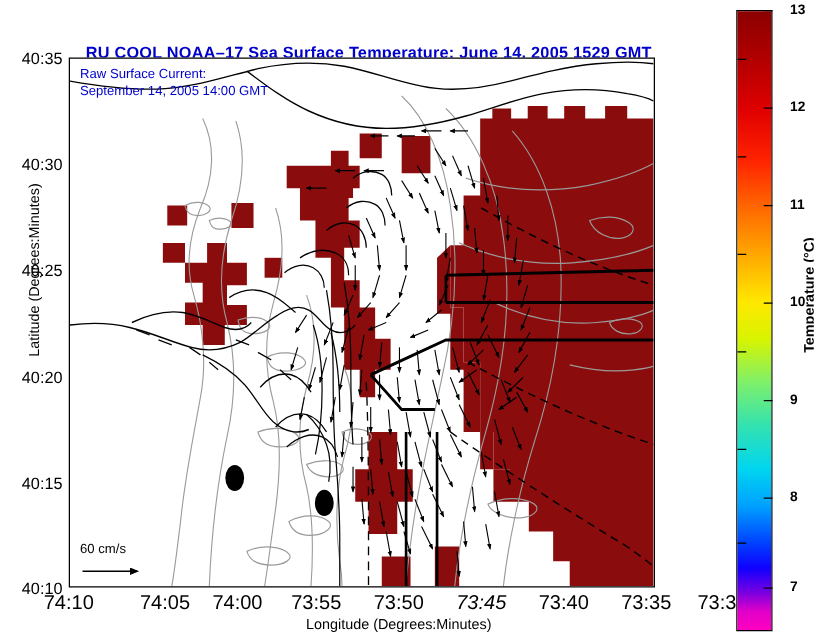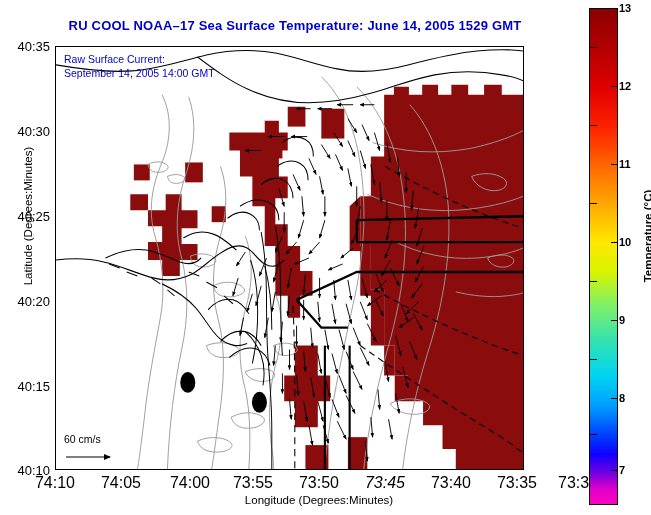--- a/index.html
+++ b/index.html
@@ -2,21 +2,21 @@
 <html><head>
 <meta charset="utf-8">
 <style>
   html,body{margin:0;padding:0;background:#ffffff;}
   body{width:651px;height:515px;position:relative;overflow:hidden;
        font-family:"Liberation Sans", sans-serif;}
 
   #figure{position:absolute;left:0;top:0;width:651px;height:515px;background:#ffffff;}
 
   
-  #title{position:absolute;left:0;top:18px;width:590px;text-align:center;
+  #title{position:absolute;left:0;top:34px;width:590px;text-align:center;
          font-size:13px;font-weight:bold;color:#0000cc;letter-spacing:0.2px;
          white-space:nowrap;}
 
   
   #axes{position:absolute;left:55px;top:46px;width:469px;height:424px;
         border:1px solid #000000;box-sizing:border-box;background:#ffffff;
         overflow:hidden;}
   #plotsvg{position:absolute;left:0;top:0;width:100%;height:100%;display:block;}
 
   
@@ -28,21 +28,21 @@
   #xlabel{position:absolute;left:55px;top:494px;width:528px;text-align:center;
           font-size:11.5px;color:#000000;white-space:nowrap;}
   #ylabel{position:absolute;left:-52px;top:210px;width:160px;text-align:center;
           font-size:11.5px;color:#000000;white-space:nowrap;
           transform:rotate(-90deg);transform-origin:center center;}
 
   
   #cbar{position:absolute;left:589px;top:8px;width:29px;height:497px;
         border:1px solid #000000;box-sizing:border-box;}
   #cbargrad{position:absolute;left:0;top:0;right:0;bottom:0;}
-  .cbtick{position:absolute;left:619px;font-size:11px;font-weight:bold;
+  .cbtick{position:absolute;left:632px;font-size:11px;font-weight:bold;
           color:#000000;white-space:nowrap;}
   .cbtickmark{position:absolute;left:611px;width:7px;height:1px;background:#000;}
   .cbtickmark.l{left:590px;}
   #cbarlabel{position:absolute;left:578px;top:230px;width:140px;text-align:center;
              font-size:11.5px;font-weight:bold;color:#000000;white-space:nowrap;
              transform:rotate(-90deg);transform-origin:center center;}
 </style>
 </head>
 <body>
 
@@ -358,21 +358,21 @@
           <marker id="ar2" markerWidth="6" markerHeight="6" refX="5" refY="2.5" orient="auto" markerUnits="strokeWidth">
             <path d="M0,0 L6,2.5 L0,5 z" fill="#000"></path>
           </marker>
         </defs>
         <line x1="2" y1="7" x2="46" y2="7" stroke="#000" stroke-width="1.2" marker-end="url(#ar2)"></line>
       </svg>
     </div>
   </div>
 
   <div class="xtick" style="left:32px;top:474px;">74:10</div>
-  <div class="xtick" style="left:98px;top:474px;">74:05</div>
+  <div class="xtick" style="left:109px;top:474px;">74:05</div>
   <div class="xtick" style="left:164px;top:474px;text-align:right;">74:00</div>
   <div class="xtick" style="left:230px;top:474px;">73:55</div>
   <div class="xtick" style="left:296px;top:474px;">73:50</div>
   <div class="xtick" style="left:362px;top:474px;font-style:italic;">73:45</div>
   <div class="xtick" style="left:428px;top:474px;">73:40</div>
   <div class="xtick" style="left:494px;top:474px;">73:35</div>
   <div class="xtick" style="left:558px;top:474px;width:40px;text-align:left;">73:3</div>
 
   <div class="ytick" style="left:6px;top:39px;">40:35</div>
   <div class="ytick" style="left:6px;top:124px;">40:30</div>

